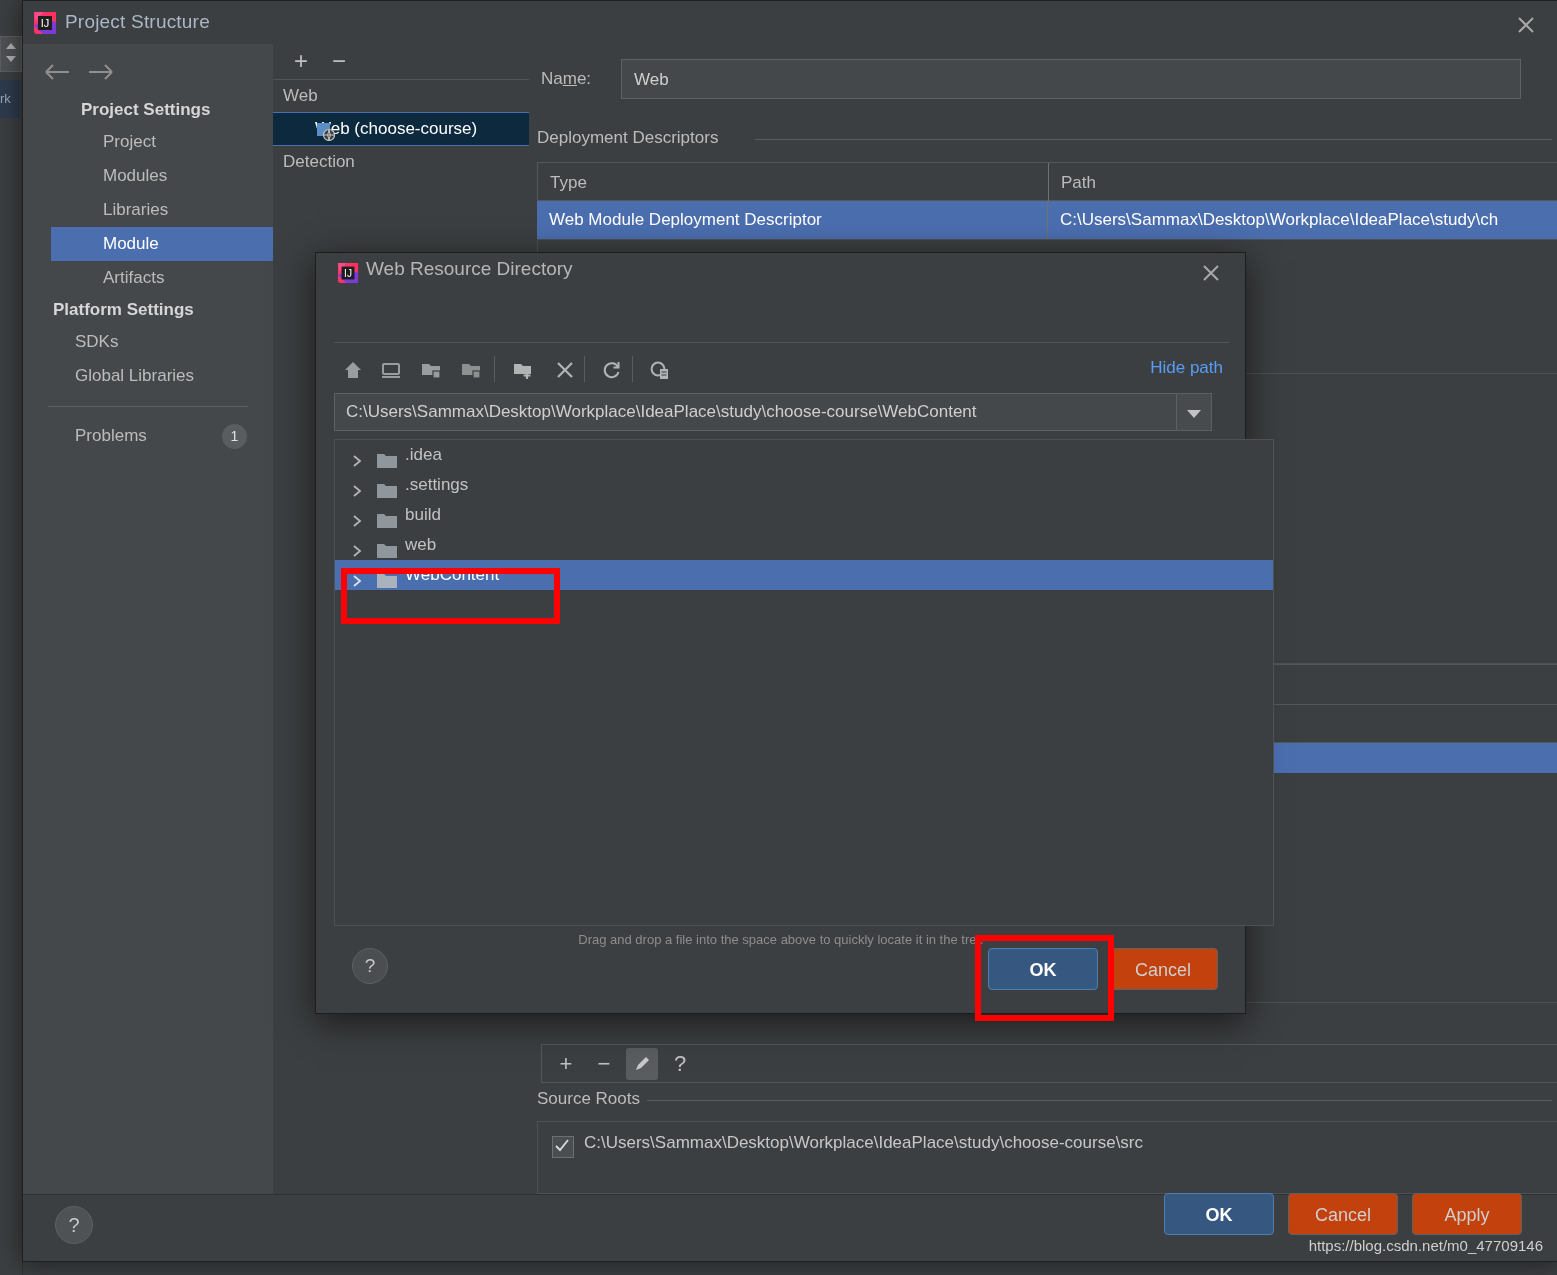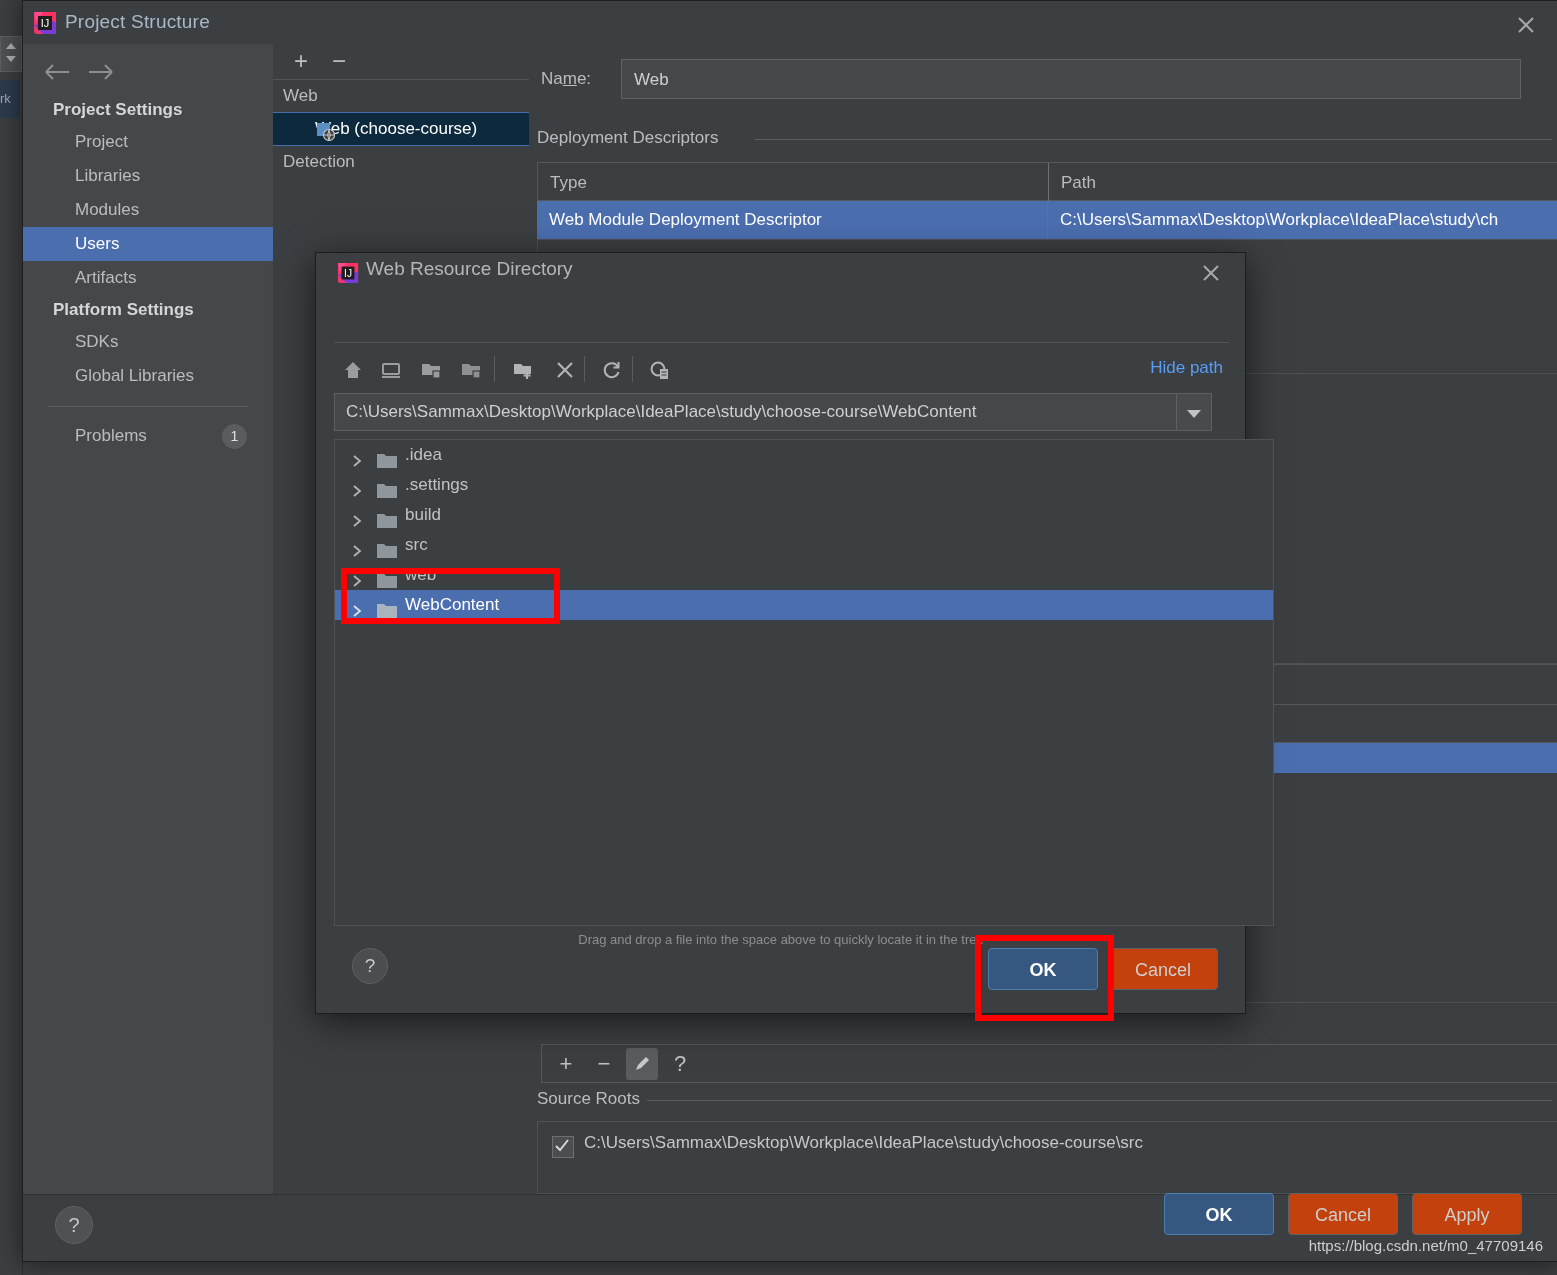--- a/index.html
+++ b/index.html
@@ -162,26 +162,26 @@
       <svg width="36" height="30" viewBox="0 0 36 30">
           <path d="M5 15 H28 M5 15 L12 8 M5 15 L12 22" stroke="#8f8f8f" stroke-width="2" fill="none"></path>
         </svg>
     </div>
     <div class="abs" id="nav-fwd">
       <svg width="36" height="30" viewBox="0 0 36 30">
           <path d="M31 15 H8 M31 15 L24 8 M31 15 L24 22" stroke="#8f8f8f" stroke-width="2" fill="none"></path>
         </svg>
     </div>
 
-    <div class="abs" style="left:0;top:51px;width:250px;">
+    <div class="abs" style="left:0;top:51px;width:250px;padding-left:28px;">
       <div class="side-group">Project Settings</div>
       <div class="side-item">Project</div>
+      <div class="side-item">Modules</div>
       <div class="side-item">Libraries</div>
-      <div class="side-item">Modules</div>
-      <div class="side-item sel">Users</div>
+      <div class="side-item sel">Module</div>
       <div class="side-item">Artifacts</div>
     </div>
 
     <div class="abs" style="left:0;top:251px;width:250px;">
       <div class="side-group">Platform Settings</div>
       <div class="side-item">SDKs</div>
       <div class="side-item">Global Libraries</div>
     </div>
 
     <div class="abs" style="left:0;top:362px;width:250px;height:1px;">
@@ -395,29 +395,20 @@
           </svg></span>
       <span class="tr-name">build</span>
     </div>
     <div class="tr-row">
       <span class="tr-arrow"><svg width="14" height="14" viewBox="0 0 14 14">
             <path d="M4 2 L10 7 L4 12" stroke="#b4b4b4" stroke-width="1.8" fill="none"></path>
           </svg></span>
       <span class="tr-folder"><svg width="20" height="15" viewBox="0 0 20 15">
             <path d="M0 1 H7 L9 3 H20 V15 H0 Z" fill="#8f969c"></path>
           </svg></span>
-      <span class="tr-name">src</span>
-    </div>
-    <div class="tr-row">
-      <span class="tr-arrow"><svg width="14" height="14" viewBox="0 0 14 14">
-            <path d="M4 2 L10 7 L4 12" stroke="#b4b4b4" stroke-width="1.8" fill="none"></path>
-          </svg></span>
-      <span class="tr-folder"><svg width="20" height="15" viewBox="0 0 20 15">
-            <path d="M0 1 H7 L9 3 H20 V15 H0 Z" fill="#8f969c"></path>
-          </svg></span>
       <span class="tr-name">web</span>
     </div>
     <div class="tr-row sel">
       <span class="tr-arrow"><svg width="14" height="14" viewBox="0 0 14 14">
             <path d="M4 2 L10 7 L4 12" stroke="#d8e2ee" stroke-width="1.8" fill="none"></path>
           </svg></span>
       <span class="tr-folder"><svg width="20" height="15" viewBox="0 0 20 15">
             <path d="M0 1 H7 L9 3 H20 V15 H0 Z" fill="#a9b3bd"></path>
           </svg></span>
       <span class="tr-name">WebContent</span>

